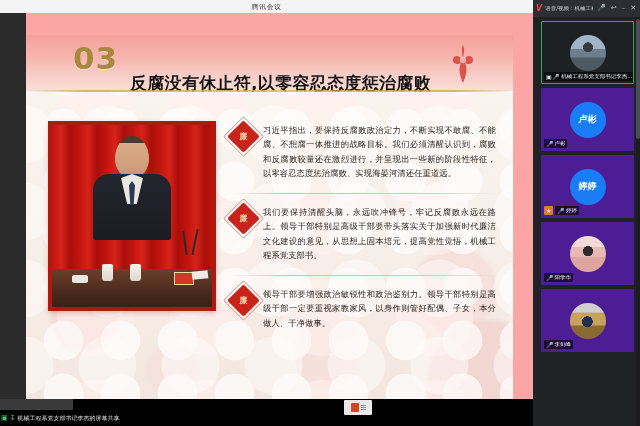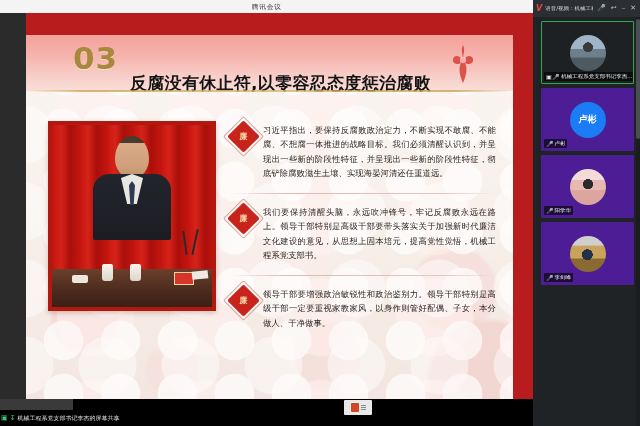--- a/index.html
+++ b/index.html
@@ -49,21 +49,21 @@
   }
   #panel-header .ph-btn {
     font-size: 7px; color: #b9c0c6; line-height: 1;
     padding: 0 1px;
   }
 
   
   #stage {
     position: absolute; top: 13px; left: 0;
     width: 533px; height: 413px;
-    background: #b91c1c;
+    background: #fca5a5;
   }
   
   #gutter {
     position: absolute; top: 0; left: 0;
     width: 26px; height: 386px;
     background: #2b2b2b;
   }
 
   
   #slide {
@@ -444,21 +444,21 @@
       </div>
 
       <div id="text-col">
 
         <div class="para">
           <div class="seal">
             <div class="diamond-o"></div>
               <div class="diamond"></div>
             <div class="glyph">廉</div>
           </div>
-          <div class="para-text">习近平指出，要保持反腐败政治定力，不断实现不敢腐、不能腐、不想腐一体推进的战略目标。我们必须清醒认识到，并呈现出一些新的阶段性特征，并呈现出一些新的阶段性特征，彻底铲除腐败滋生土壤、实现海晏河清还任重道远。</div>
+          <div class="para-text">习近平指出，要保持反腐败政治定力，不断实现不敢腐、不能腐、不想腐一体推进的战略目标。我们必须清醒认识到，腐败和反腐败较量还在激烈进行，并呈现出一些新的阶段性特征，以零容忍态度惩治腐败、实现海晏河清还任重道远。</div>
         </div>
 
         <div class="rule"></div>
 
         <div class="para">
           <div class="seal">
             <div class="diamond-o"></div>
               <div class="diamond"></div>
             <div class="glyph">廉</div>
           </div>
@@ -515,20 +515,32 @@
     <div class="tile">
       <div class="avatar initials">卢彬</div>
       <div class="badge-row">
         <div class="pill">
           <span class="gi mic-off">🎤</span>
           <span class="nm">卢彬</span>
         </div>
       </div>
     </div>
 
+    <div class="tile">
+      <div class="avatar initials">婷婷</div>
+      <div class="badge-row">
+        <div class="pill host">
+          <span class="gi">★</span>
+        </div>
+        <div class="pill">
+          <span class="gi mic-off">🎤</span>
+          <span class="nm">婷婷</span>
+        </div>
+      </div>
+    </div>
 
     <div class="tile">
       <div class="avatar photo-b"></div>
       <div class="badge-row">
         <div class="pill">
           <span class="gi mic-off">🎤</span>
           <span class="nm">阳学华</span>
         </div>
       </div>
     </div>

